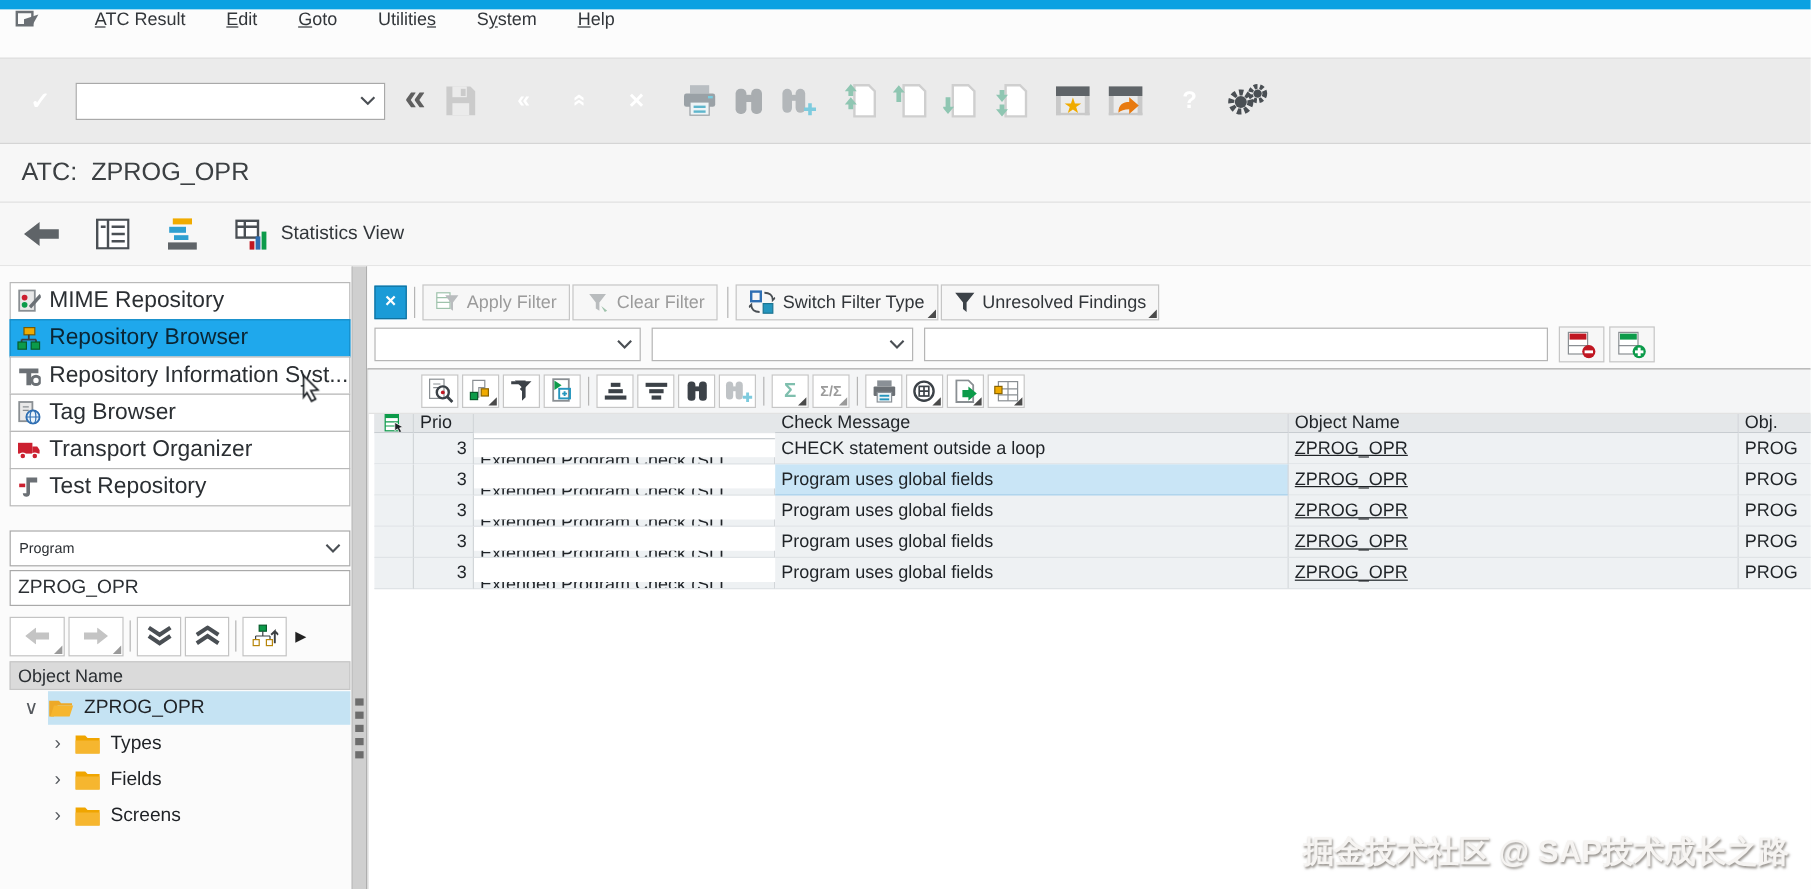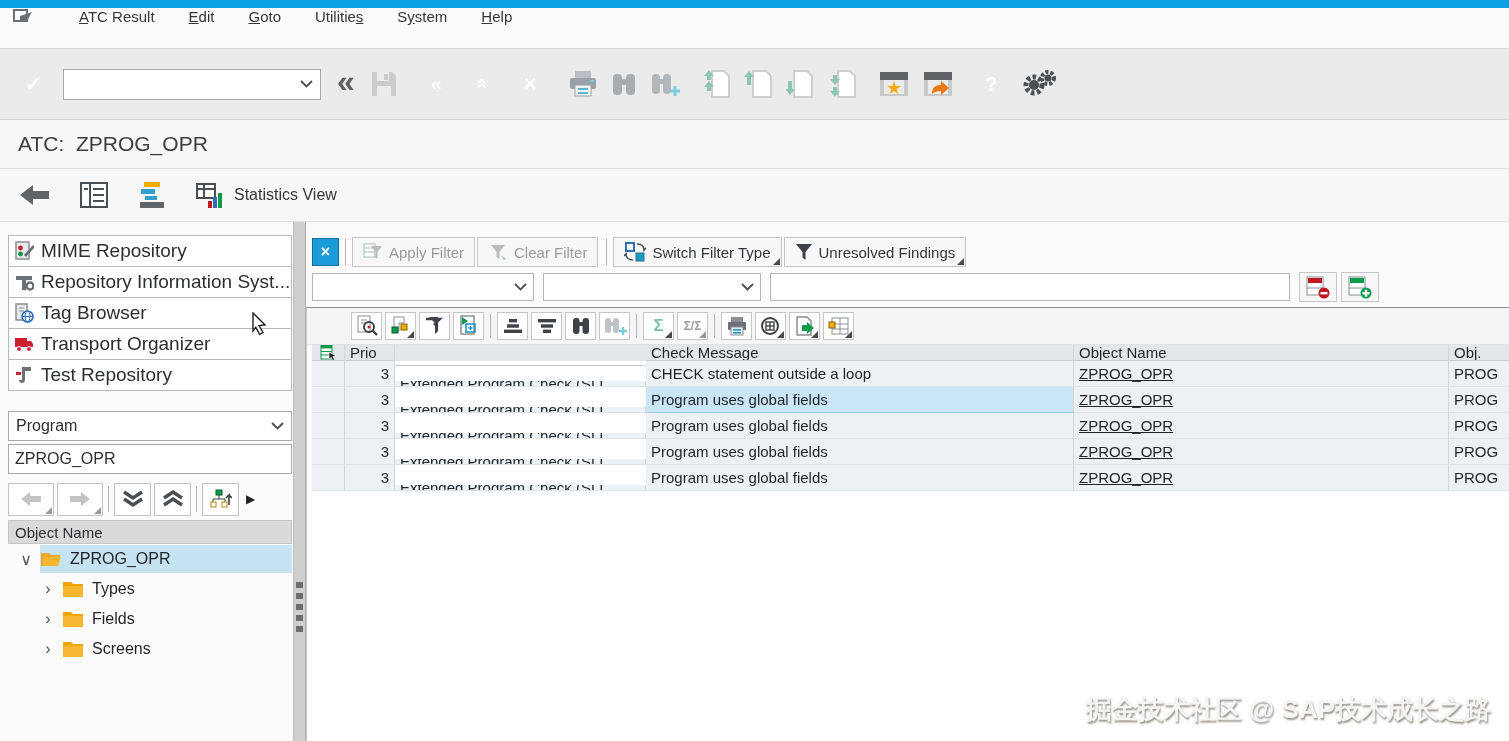--- a/index.html
+++ b/index.html
@@ -56,21 +56,21 @@
   
   .nav-btn { width:284px; height:32px; background:#fff; border:1px solid #b9b9b9;
     margin-top:-1px; display:flex; align-items:center; gap:7px; padding-left:5px;
     font-size:19px; color:#2b2f33; }
   .nav-btn.selected { background:#1fa8ec; border-color:#168cc8; color:#0b2533; }
   .nav-ico { width:20px; height:20px; flex:none; }
 
   
   .obj-select { width:284px; height:30px; margin-top:20px; background:#fff;
     border:1px solid #a9a9a9; display:flex; align-items:center; padding:0 7px;
-    font-size:16px; color:#2b2f33; }
+    font-size:12px; color:#2b2f33; }
   .obj-select .spring { flex:1; }
   .obj-input { width:284px; height:30px; margin-top:3px; background:#fff;
     border:1px solid #a9a9a9; font-size:16px; color:#2b2f33; padding:0 6px;
     font-family:"Liberation Sans","DejaVu Sans",sans-serif; }
 
   
   .tree-toolbar { margin-top:8px; display:flex; align-items:center; height:34px; }
   .mini-btn { height:33px; background:#fff; border:1px solid #c3c3c3; margin-right:3px;
     display:flex; align-items:center; justify-content:center; position:relative; }
   .w46 { width:46px; } .w37 { width:37px; }
@@ -333,20 +333,29 @@
   <div class="left-panel">
 
     <div class="nav-btn">
       <svg class="nav-ico" viewBox="0 0 20 20">
           <rect x="2" y="1" width="13" height="17" fill="#e9e9e9" stroke="#8a8f93" stroke-width="1.5"></rect>
           <circle cx="6.5" cy="7" r="2.4" fill="#cc2030"></circle>
           <circle cx="6.5" cy="13" r="2.4" fill="#0c9b4a"></circle>
           <path d="M10 14L19 4l2 2-9 10z" fill="#6b7075"></path>
         </svg>
       <span>MIME Repository</span>
+    </div>
+    <div class="nav-btn selected">
+      <svg class="nav-ico" viewBox="0 0 20 20">
+          <rect x="6" y="1" width="9" height="6" fill="#f0ab00" stroke="#7a5a00"></rect>
+          <path d="M10 7v4M4 11h12M4 11v3M16 11v3" stroke="#3c4043" fill="none" stroke-width="1.5"></path>
+          <rect x="1" y="13" width="7" height="6" fill="#0c9b4a" stroke="#075c2c"></rect>
+          <rect x="12" y="13" width="7" height="6" fill="#0c9b4a" stroke="#075c2c"></rect>
+        </svg>
+      <span>Repository Browser</span>
     </div>
     <div class="nav-btn">
       <svg class="nav-ico" viewBox="0 0 20 20">
           <path d="M2 4h16v4H12v10H8V8H2z" fill="#6b7075"></path>
           <circle cx="16" cy="14" r="3.5" fill="none" stroke="#6b7075" stroke-width="2.5"></circle>
         </svg>
       <span>Repository Information Syst...</span>
     </div>
     <div class="nav-btn">
       <svg class="nav-ico" viewBox="0 0 20 20">

